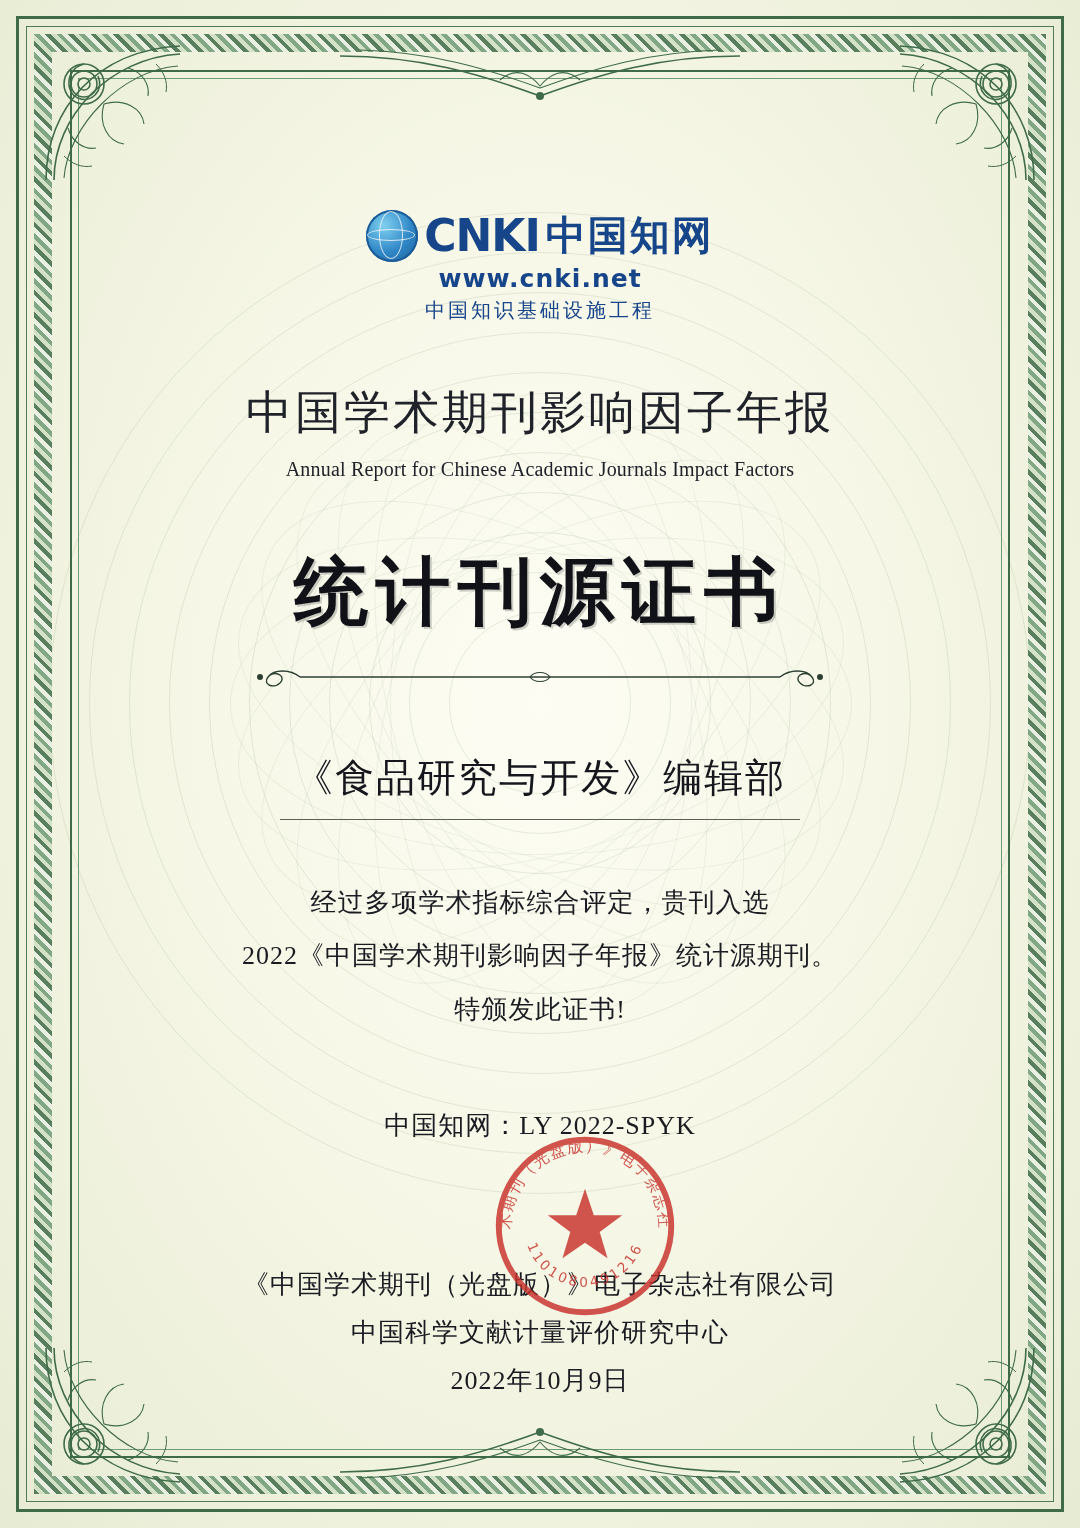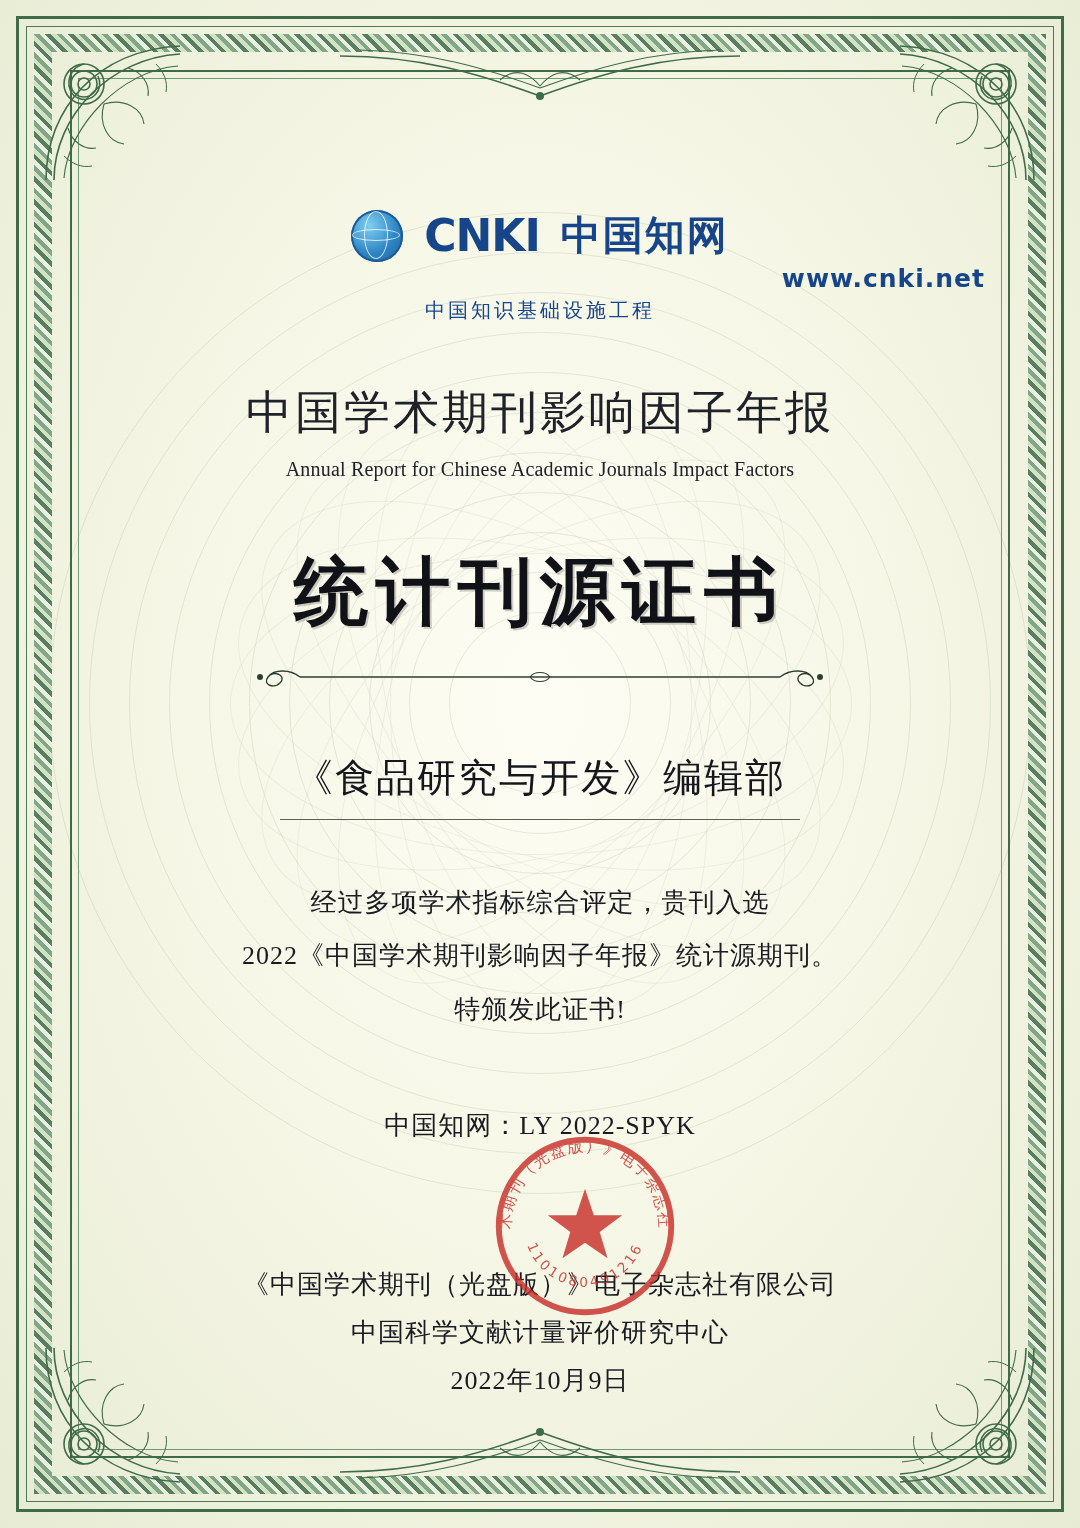--- a/index.html
+++ b/index.html
@@ -123,21 +123,21 @@
     text-align: center;
   }
 
   .logo-block {
     margin-top: 115px;
   }
   .logo-row {
     display: flex;
     align-items: center;
     justify-content: center;
-    gap: 21px;
+    gap: 6px;
   }
   .logo-globe {
     width: 52px;
     height: 52px;
     border-radius: 50%;
     background:
       radial-gradient(circle at 35% 30%, #7fd0ef 0%, #2f86c6 55%, #1d5e99 100%);
     position: relative;
     box-shadow: inset 0 0 0 2px #1b5c96;
     flex: none;
@@ -167,21 +167,20 @@
     letter-spacing: 2px;
     line-height: 1;
   }
   .logo-url {
     font-family: "DejaVu Sans", sans-serif;
     font-size: 25px;
     font-weight: bold;
     color: #17458a;
     letter-spacing: 1px;
     margin-top: 2px;
-    text-align: right;
   }
   .logo-sub {
     font-size: 20px;
     color: #17458a;
     letter-spacing: 3px;
     margin-top: 4px;
   }
 
   .title-cn {
     margin-top: 58px;

